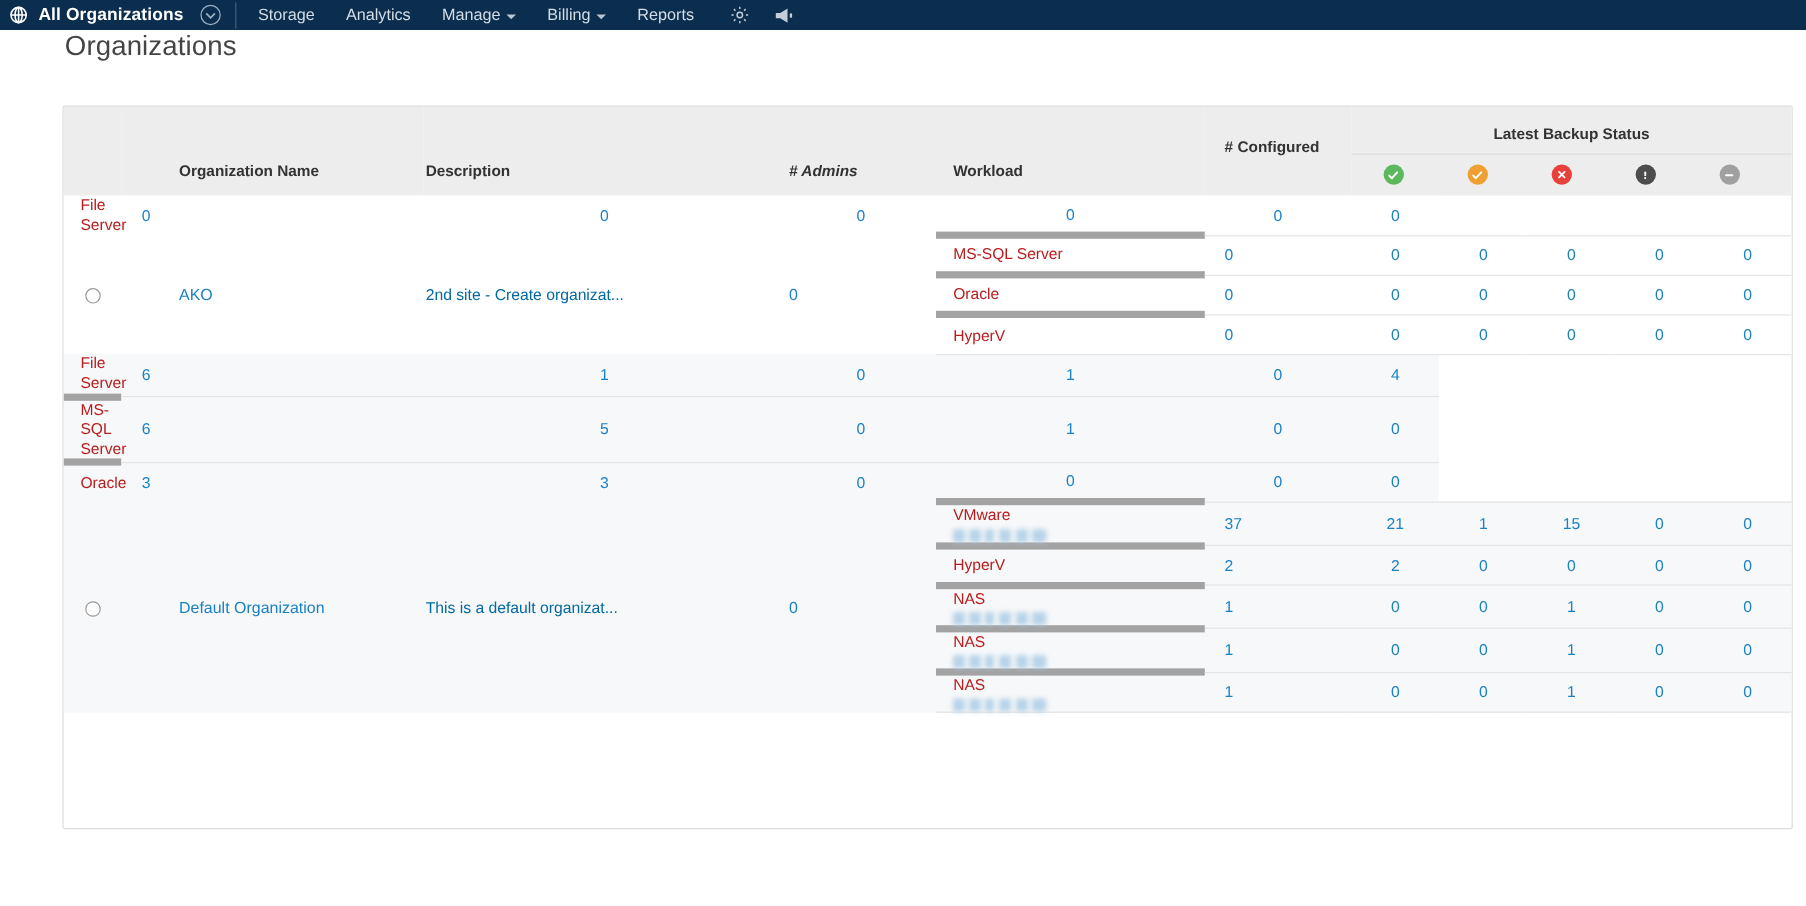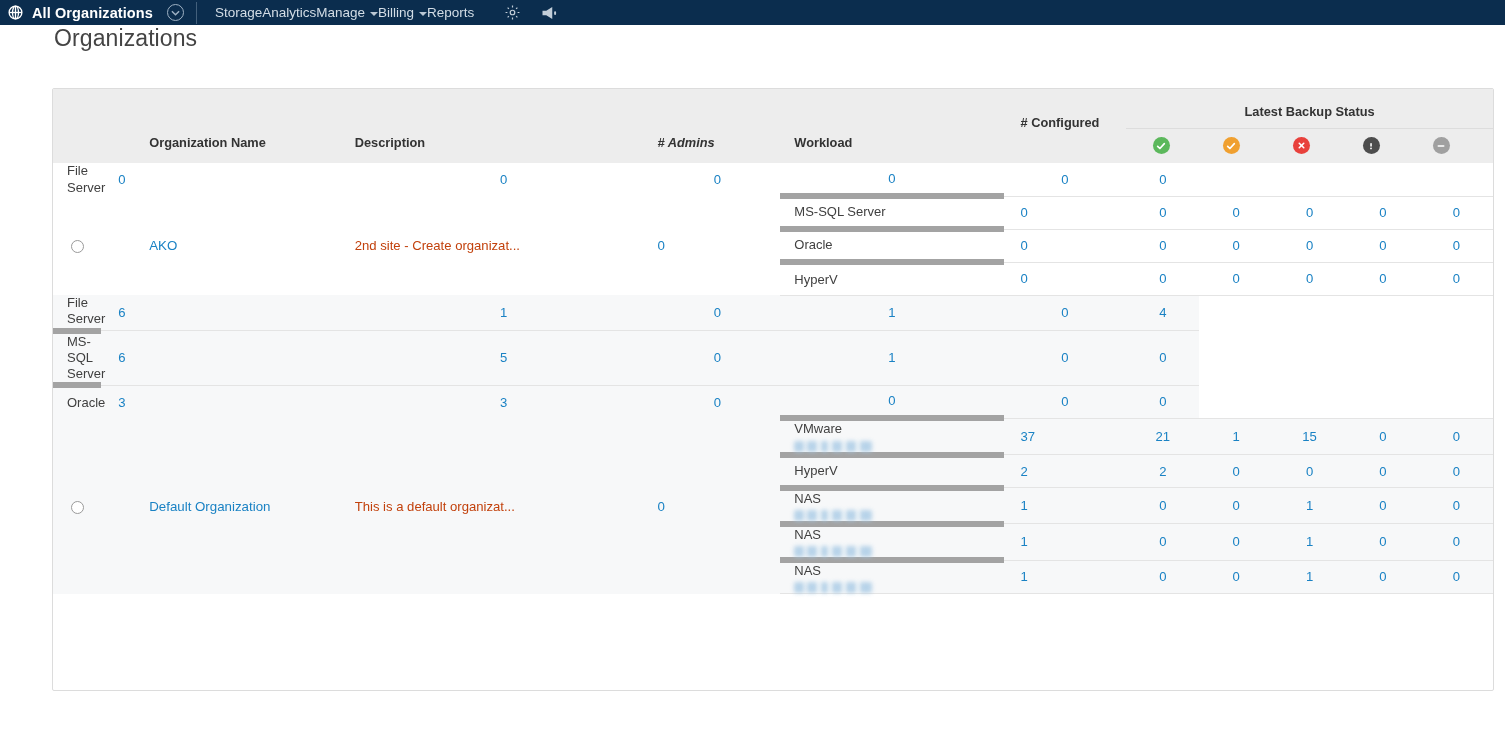--- a/index.html
+++ b/index.html
@@ -45,20 +45,21 @@
   .brand-caret svg { display: block; }
   .nav-sep {
     width: 1px;
     height: 22px;
     background: #43607c;
     margin: 0 18px 0 12px;
   }
   .nav-links {
     display: flex;
     align-items: center;
+    gap: 26px;
   }
   .nav-link {
     font-size: 13.5px;
     color: #d3dde6;
     white-space: nowrap;
     cursor: pointer;
     display: flex;
     align-items: center;
     gap: 5px;
   }
@@ -203,21 +204,21 @@
     cursor: pointer;
     vertical-align: middle;
   }
   .link {
     color: #1a82c4;
     font-size: 13.3px;
     cursor: pointer;
     text-decoration: none;
   }
   td.name-cell { padding-left: 48px; vertical-align: middle; }
-  td.desc-cell { padding-left: 2px; color: #c2410c; font-size: 13.1px; vertical-align: middle; }
+  td.desc-cell { padding-left: 2px; color: #0369a1; font-size: 13.1px; vertical-align: middle; }
   td.admins-cell { padding-left: 3px; vertical-align: middle; }
 
   td.wl-cell {
     padding-left: 14px;
     border-top: 6px solid #a3a3a3;
     line-height: 1.25;
   }
   td.conf-cell {
     padding-left: 17px;
     border-top: 1px solid #e4e4e4;
@@ -229,21 +230,21 @@
     border-top: 1px solid #e4e4e4;
     color: #1a82c4;
     font-size: 13.1px;
   }
   td.conf-cell .link, td.st-cell .link { font-size: 13.1px; }
 
   tr.first-wl td.wl-cell,
   tr.first-wl td.conf-cell,
   tr.first-wl td.st-cell { border-top: none; }
 
-  .wl-name { color: #404040; font-size: 13px; }
+  .wl-name { color: #b91c1c; font-size: 13px; }
   .wl-host {
     display: block;
     margin-top: 3px;
     height: 11px;
     width: 78px;
     border-radius: 2px;
     background: linear-gradient(90deg,
       rgba(164,200,228,.85) 0 13%, rgba(255,255,255,0) 13% 17%,
       rgba(164,200,228,.85) 17% 30%, rgba(255,255,255,0) 30% 34%,
       rgba(164,200,228,.85) 34% 44%, rgba(255,255,255,0) 44% 49%,

